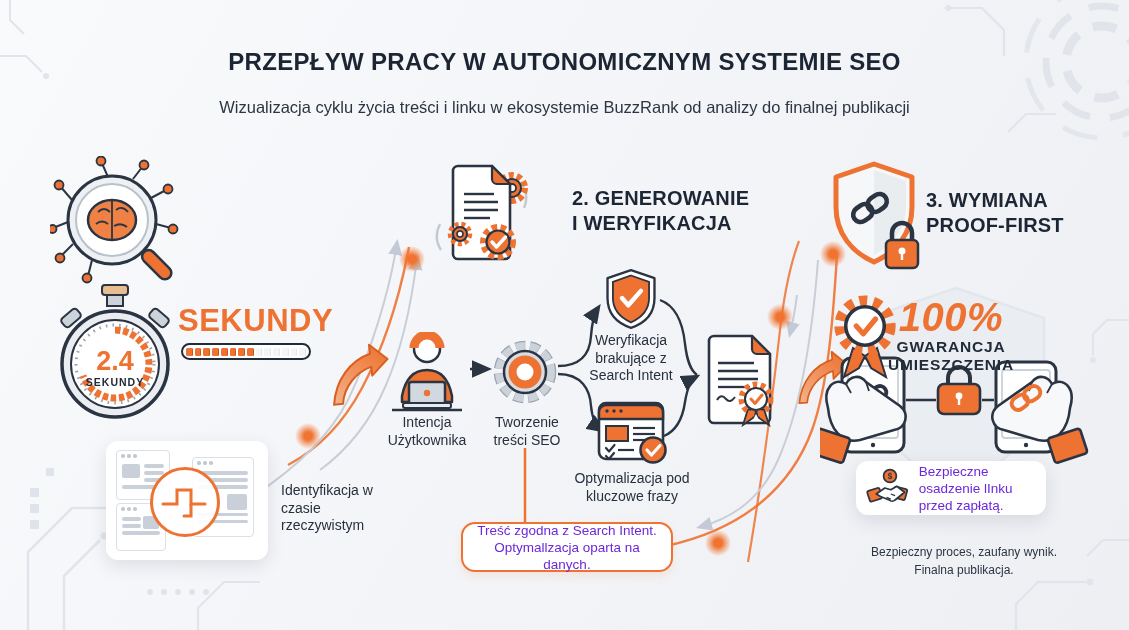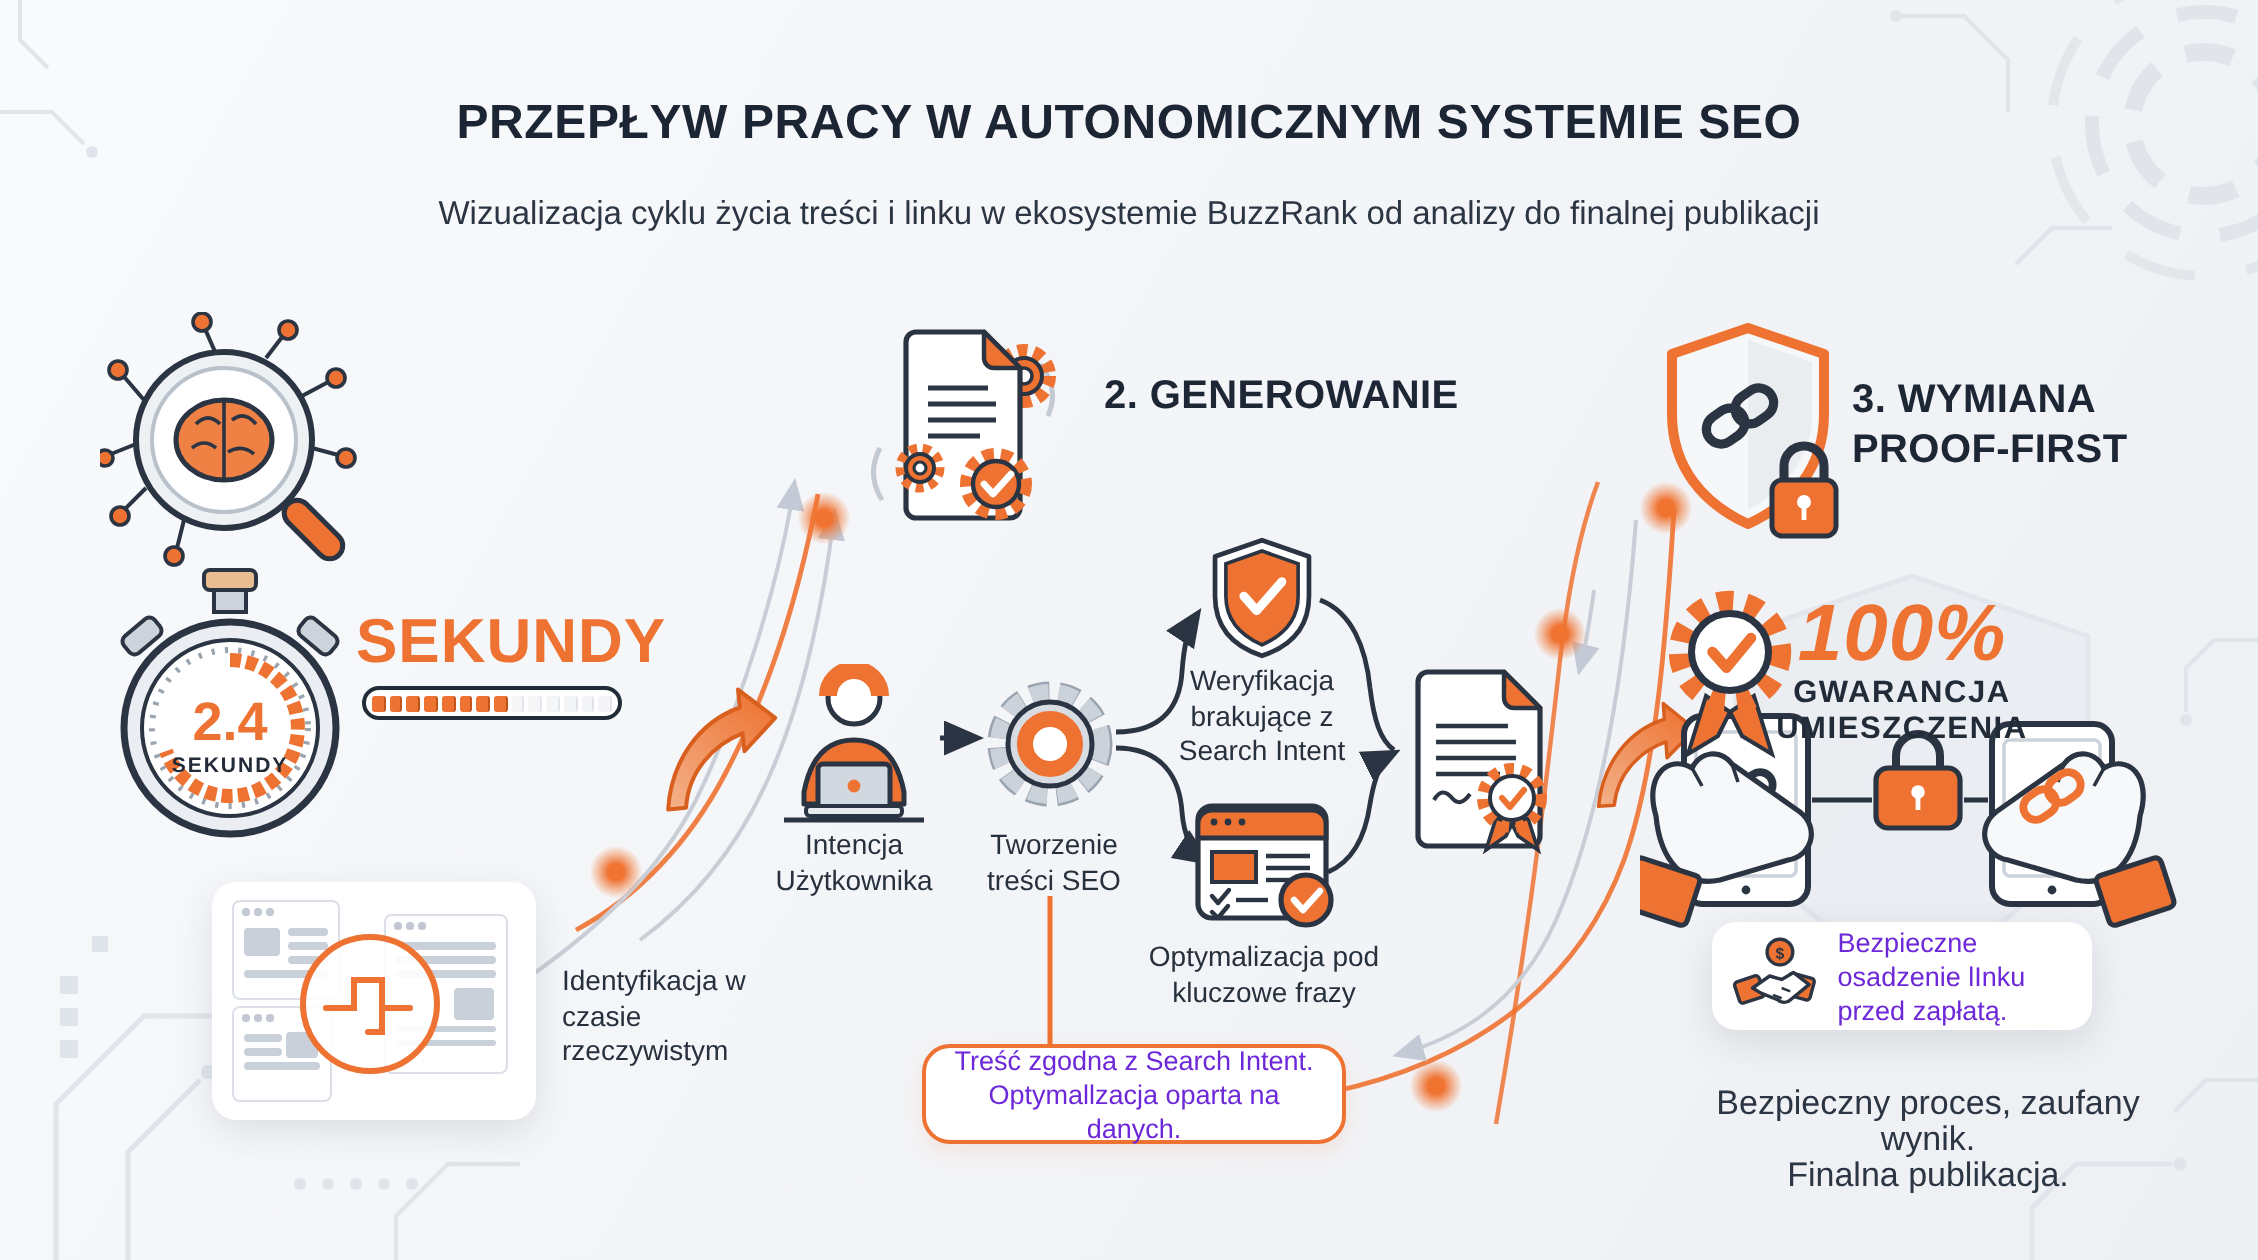--- a/index.html
+++ b/index.html
@@ -28,21 +28,21 @@
   .callout{box-sizing:border-box;border:2.5px solid #EE7231;border-radius:14px;background:#fff;
     display:flex;align-items:center;justify-content:center;text-align:center;
     font-size:13.5px;line-height:17px;color:#6d28d9;padding:6px 10px;box-shadow:0 4px 10px rgba(238,114,49,.12);}
   .glow{width:26px;height:26px;border-radius:50%;
     background:radial-gradient(circle,#f07330 0 22%,rgba(240,115,48,.5) 45%,rgba(240,115,48,0) 72%);}
   .guarantee{width:150px;text-align:center;}
   .guarantee .pct{font-size:40px;line-height:42px;font-weight:700;color:#EE7231;letter-spacing:.5px;font-style:italic;}
   .guarantee .gline{font-size:15.5px;line-height:18px;font-weight:700;color:#222b38;letter-spacing:.8px;}
   .hand-card{display:flex;align-items:center;gap:10px;padding:8px 10px;box-sizing:border-box;}
   .hand-card .txt{font-size:13.5px;line-height:17px;color:#6d28d9;font-weight:500;}
-  .footer-note{font-size:17px;line-height:18px;text-align:center;color:#2c3543;font-weight:500;}
+  .footer-note{font-size:12px;line-height:18px;text-align:center;color:#2c3543;font-weight:500;}
 </style>
 </head>
 <body>
 
 <div id="canvas">
 
   <svg class="abs z0" width="1129" height="630" style="left:0;top:0" fill="none" stroke="#e1e5eb">
     <circle cx="1102" cy="62" r="36" stroke-width="9" stroke-dasharray="24 16"></circle>
     <circle cx="1102" cy="62" r="56" stroke-width="7" stroke-dasharray="30 20"></circle>
     <circle cx="1102" cy="62" r="76" stroke-width="5" stroke-dasharray="36 26" opacity=".9"></circle>
@@ -267,22 +267,23 @@
       <circle r="9" stroke="#EE7231" stroke-width="6.5" stroke-dasharray="3.6 2.6"></circle>
       <circle r="7" fill="#EE7231" stroke="#2b3442" stroke-width="2"></circle>
       <circle r="3" fill="#fff" stroke="#2b3442" stroke-width="1.6"></circle>
     </g>
     <g transform="translate(64,82)">
       <circle r="13.5" stroke="#EE7231" stroke-width="9" stroke-dasharray="5 3.2"></circle>
       <circle r="11.5" fill="#EE7231" stroke="#2b3442" stroke-width="2.2"></circle>
       <path d="M-6,0 l4.5,5 l9,-10" stroke="#fff" stroke-width="3.4" stroke-linecap="round" stroke-linejoin="round"></path>
     </g>
   </svg>
-  <div class="abs z4 step-head" style="left:552px;top:186px">
+  <div class="abs z4 step-head" style="left:572px;top:186px">
     <div>2. GENEROWANIE</div>
+    <div>I WERYFIKACJA</div>
   </div>
 
   <svg class="abs z3" style="left:386px;top:332px" width="82" height="80" viewBox="0 0 82 80" fill="none">
     <circle cx="41" cy="17" r="13" fill="#fff" stroke="#2b3442" stroke-width="2.5"></circle>
     <path d="M28,16 a13,13 0 0 1 26,0" stroke="#EE7231" stroke-width="9" fill="none"></path>
     <path d="M16,64 q5,-26 25,-26 q20,0 25,26 v6 H16 Z" fill="#EE7231" stroke="#2b3442" stroke-width="2.5" stroke-linejoin="round"></path>
     <rect x="23" y="50" width="36" height="22" rx="2.5" fill="#d2d8df" stroke="#2b3442" stroke-width="2.5"></rect>
     <circle cx="41" cy="61" r="3.2" fill="#EE7231"></circle>
     <rect x="17" y="71" width="48" height="5" rx="2" fill="#e8ebee" stroke="#2b3442" stroke-width="2"></rect>
     <line x1="6" y1="78" x2="76" y2="78" stroke="#2b3442" stroke-width="2.5"></line>

